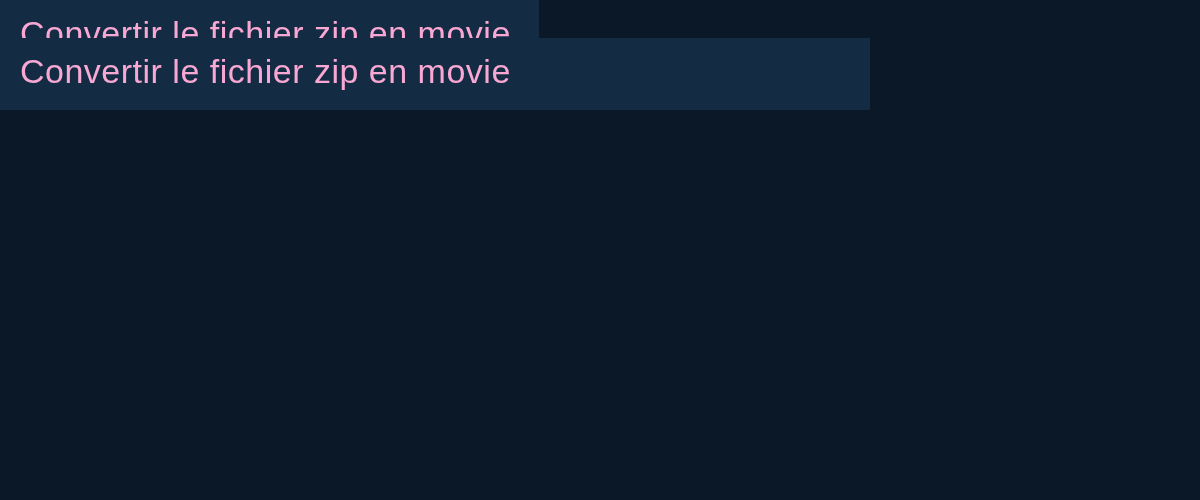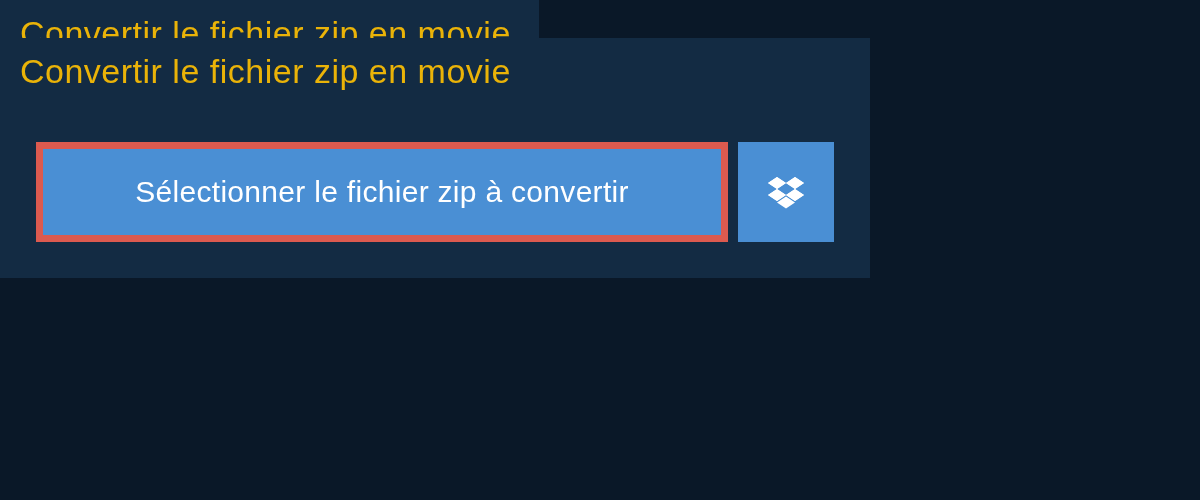--- a/index.html
+++ b/index.html
@@ -18,21 +18,21 @@
       position: absolute;
       left: 0;
       top: 38px;
       width: 870px;
       background: #132b43;
     }
     .tab-header {
       display: inline-block;
       background: #132b43;
       padding: 14px 28px 14px 20px;
-      color: #eab308;
+      color: #f9a8d4;
       font-size: 34px;
       font-weight: 300;
       letter-spacing: 0.5px;
     }
     .tab-row {
       background: #0a1828;
       margin-bottom: 0;
     }
     .button-area {
       padding: 32px 36px 36px 36px;
@@ -69,26 +69,17 @@
 </head>
 <body>
 
 <div class="tab-row">
   <div class="tab-header">Convertir le fichier zip en movie</div>
 </div>
 
 <div class="panel">
 
   <div style="height:72px;"></div>
-  <div class="button-area">
-    <div class="select-button">Sélectionner le fichier zip à convertir</div>
-    <div class="dropbox-button">
-      <svg class="dropbox-icon" viewBox="0 0 24 24">
-        <path d="M6 2L0 6l6 4-6 4 6 4 6-4 6 4 6-4-6-4 6-4-6-4-6 4zm0 8l6-4 6 4-6 4zm0 0"></path>
-        <path d="M6 2L12 6 6 10 0 6z M18 2L24 6 18 10 12 6z M0 14L6 10 12 14 6 18z M12 14L18 10 24 14 18 18z M6 19L12 15 18 19 12 23z"></path>
-      </svg>
-    </div>
-  </div>
 </div>
 
 <div style="position:absolute;left:0;top:38px;">
   <div class="tab-header">Convertir le fichier zip en movie</div>
 </div>
 
 </body></html>

